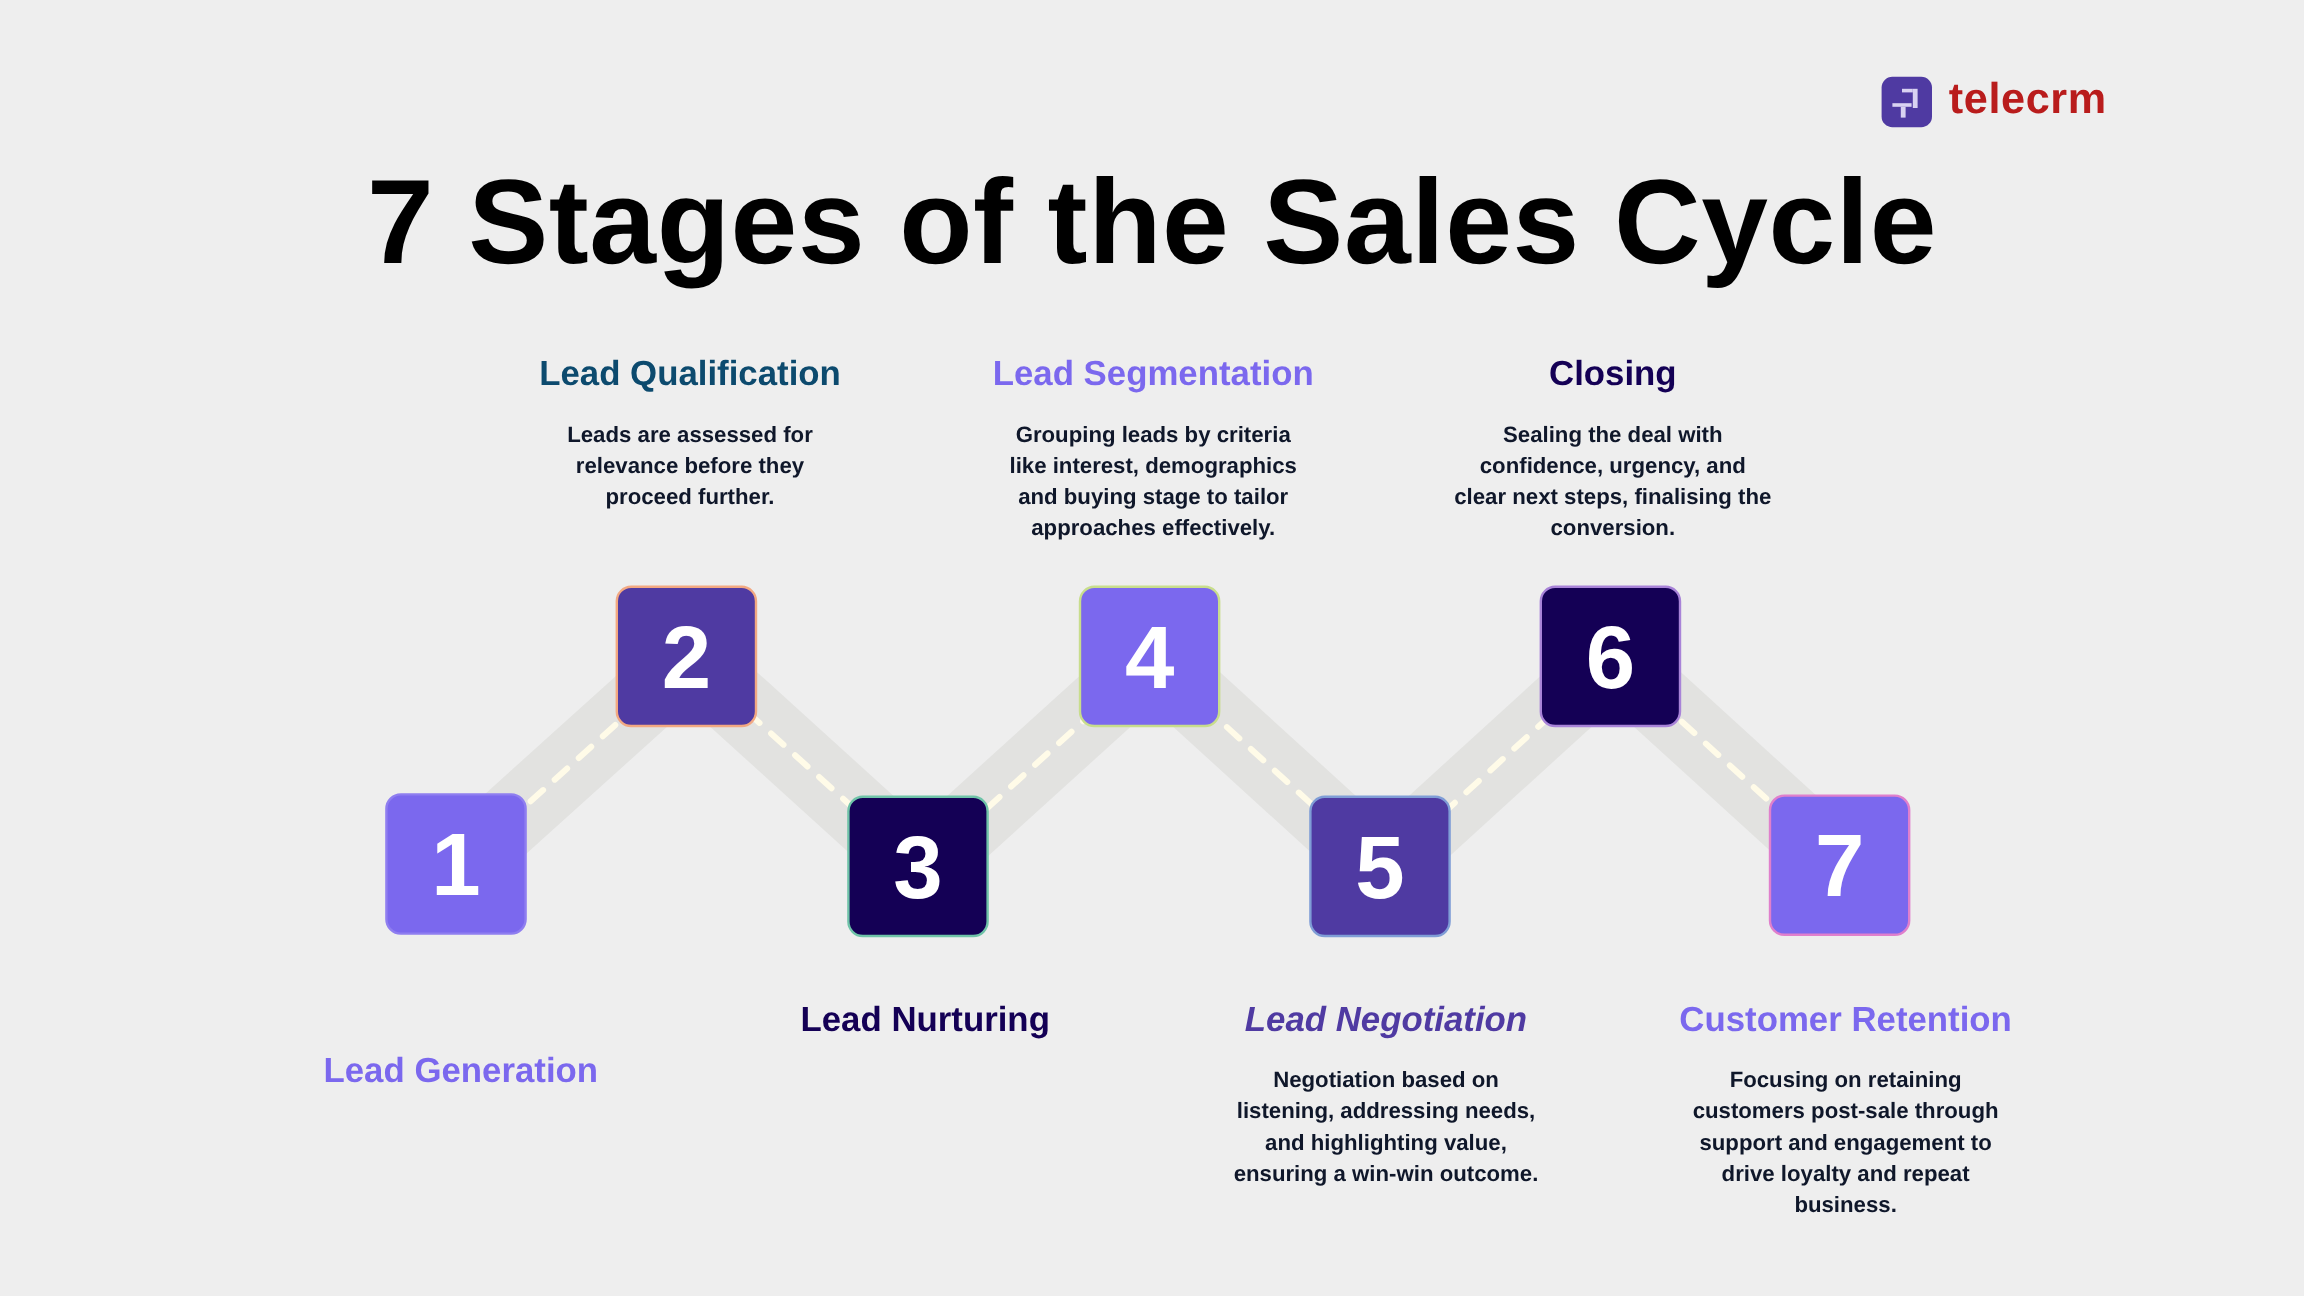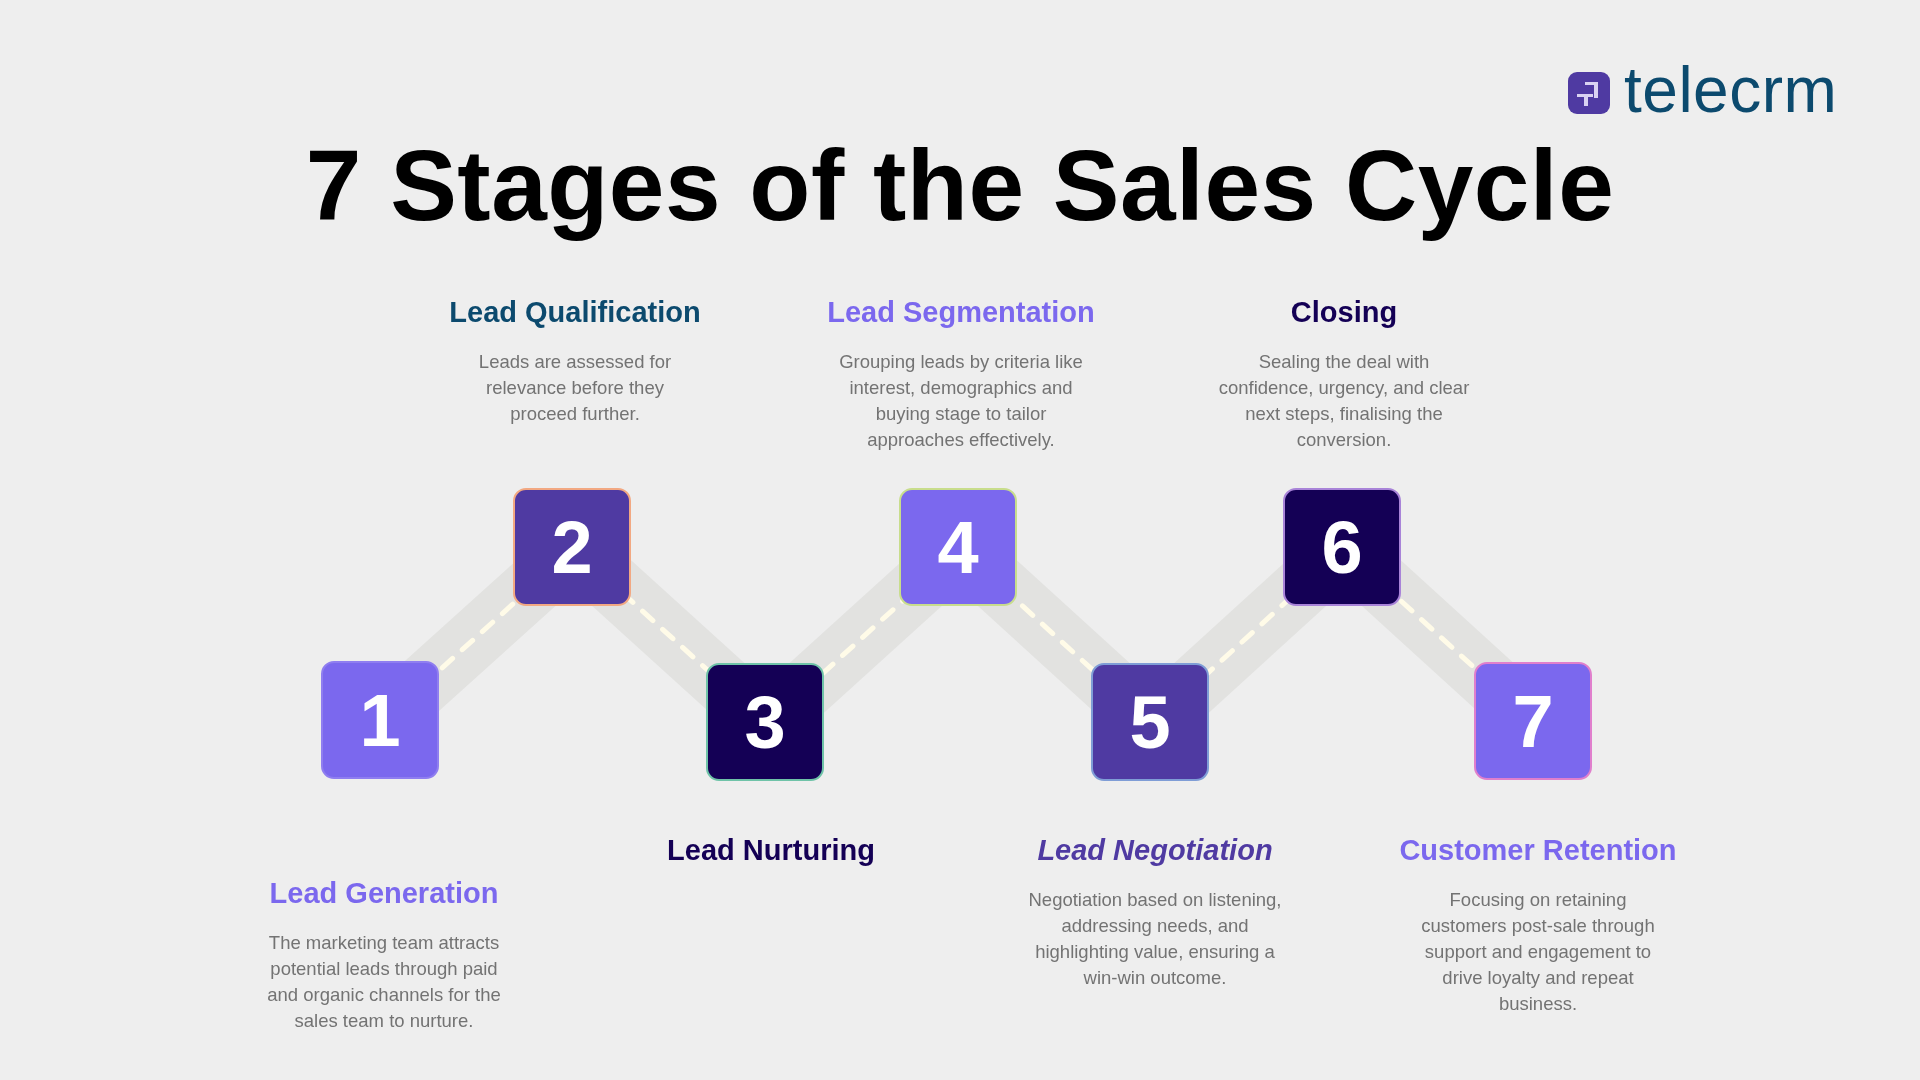--- a/index.html
+++ b/index.html
@@ -3,31 +3,31 @@
   <meta charset="utf-8">
   <style>
     html, body { margin:0; padding:0; }
     body {
       width:1920px; height:1080px; background:#eeeeee; position:relative; overflow:hidden;
       font-family:"Liberation Sans", "DejaVu Sans", sans-serif;
     }
     .logo { position:absolute; left:1568px; top:64px; display:flex; align-items:center; gap:14px; }
     .logo-mark { width:42px; height:42px; border-radius:9px; background:#4f3aa2; position:relative; }
     .logo-mark .bar { position:absolute; background:#d9d2f2; }
-    .logo-text { font-size:64px; color:#0c4a6e; font-weight:400; letter-spacing:0.5px; line-height:1; margin-top:-6px; }
+    .logo-text { font-size:36px; color:#b91c1c; font-weight:700; letter-spacing:0.5px; line-height:1; margin-top:-6px; }
     .title { position:absolute; left:0; width:1920px; top:128px; text-align:center; font-size:100px; font-weight:700; color:#000; letter-spacing:0.5px; }
     svg.path { position:absolute; left:0; top:0; }
     .box {
       position:absolute; width:118px; height:118px; border-radius:13px; border:2px solid transparent;
       display:flex; align-items:center; justify-content:center; color:#fff; font-size:74px; font-weight:700;
       box-sizing:border-box;
     }
     .label { position:absolute; width:320px; text-align:center; }
     .label h3 { margin:0; font-size:29px; font-weight:700; }
-    .label p { margin:20px auto 0; font-size:18.5px; line-height:26px; color:#737373; font-weight:400; width:270px; }
+    .label p { margin:20px auto 0; font-size:18.5px; line-height:26px; color:#0f172a; font-weight:700; width:270px; }
   </style>
 </head>
 <body>
 
 <div class="logo">
   <div class="logo-mark">
     <span class="bar" style="left:26px;top:10px;width:4px;height:16px;"></span>
     <span class="bar" style="left:17px;top:10px;width:9px;height:3px;"></span>
     <span class="bar" style="left:9px;top:22px;width:16px;height:3px;"></span>
     <span class="bar" style="left:16px;top:25px;width:4px;height:9px;"></span>
@@ -72,21 +72,20 @@
   <h3 style="color: rgb(123, 104, 238);">Lead Segmentation</h3>
   <p style="width:265px;">Grouping leads by criteria like interest, demographics and buying stage to tailor approaches effectively.</p>
 </div>
 <div class="label" style="left:1184px;top:296px;">
   <h3 style="color: rgb(20, 0, 85);">Closing</h3>
   <p style="width:265px;">Sealing the deal with confidence, urgency, and clear next steps, finalising the conversion.</p>
 </div>
 
 <div class="label" style="left:224px;top:834px;">
   <h3 style="color: rgb(123, 104, 238); margin-top: 43px;">Lead Generation</h3>
-  <p style="width:255px;">The marketing team attracts potential leads through paid and organic channels for the sales team to nurture.</p>
 </div>
 <div class="label" style="left:611px;top:834px;">
   <h3 style="color: rgb(20, 0, 85);">Lead Nurturing</h3>
 </div>
 <div class="label" style="left:995px;top:834px;">
   <h3 style="color: rgb(79, 58, 162); font-style: italic;">Lead Negotiation</h3>
   <p style="width:255px;">Negotiation based on listening, addressing needs, and highlighting value, ensuring a win-win outcome.</p>
 </div>
 <div class="label" style="left:1378px;top:834px;text-align:center;">
   <h3 style="color: rgb(123, 104, 238);">Customer Retention</h3>

